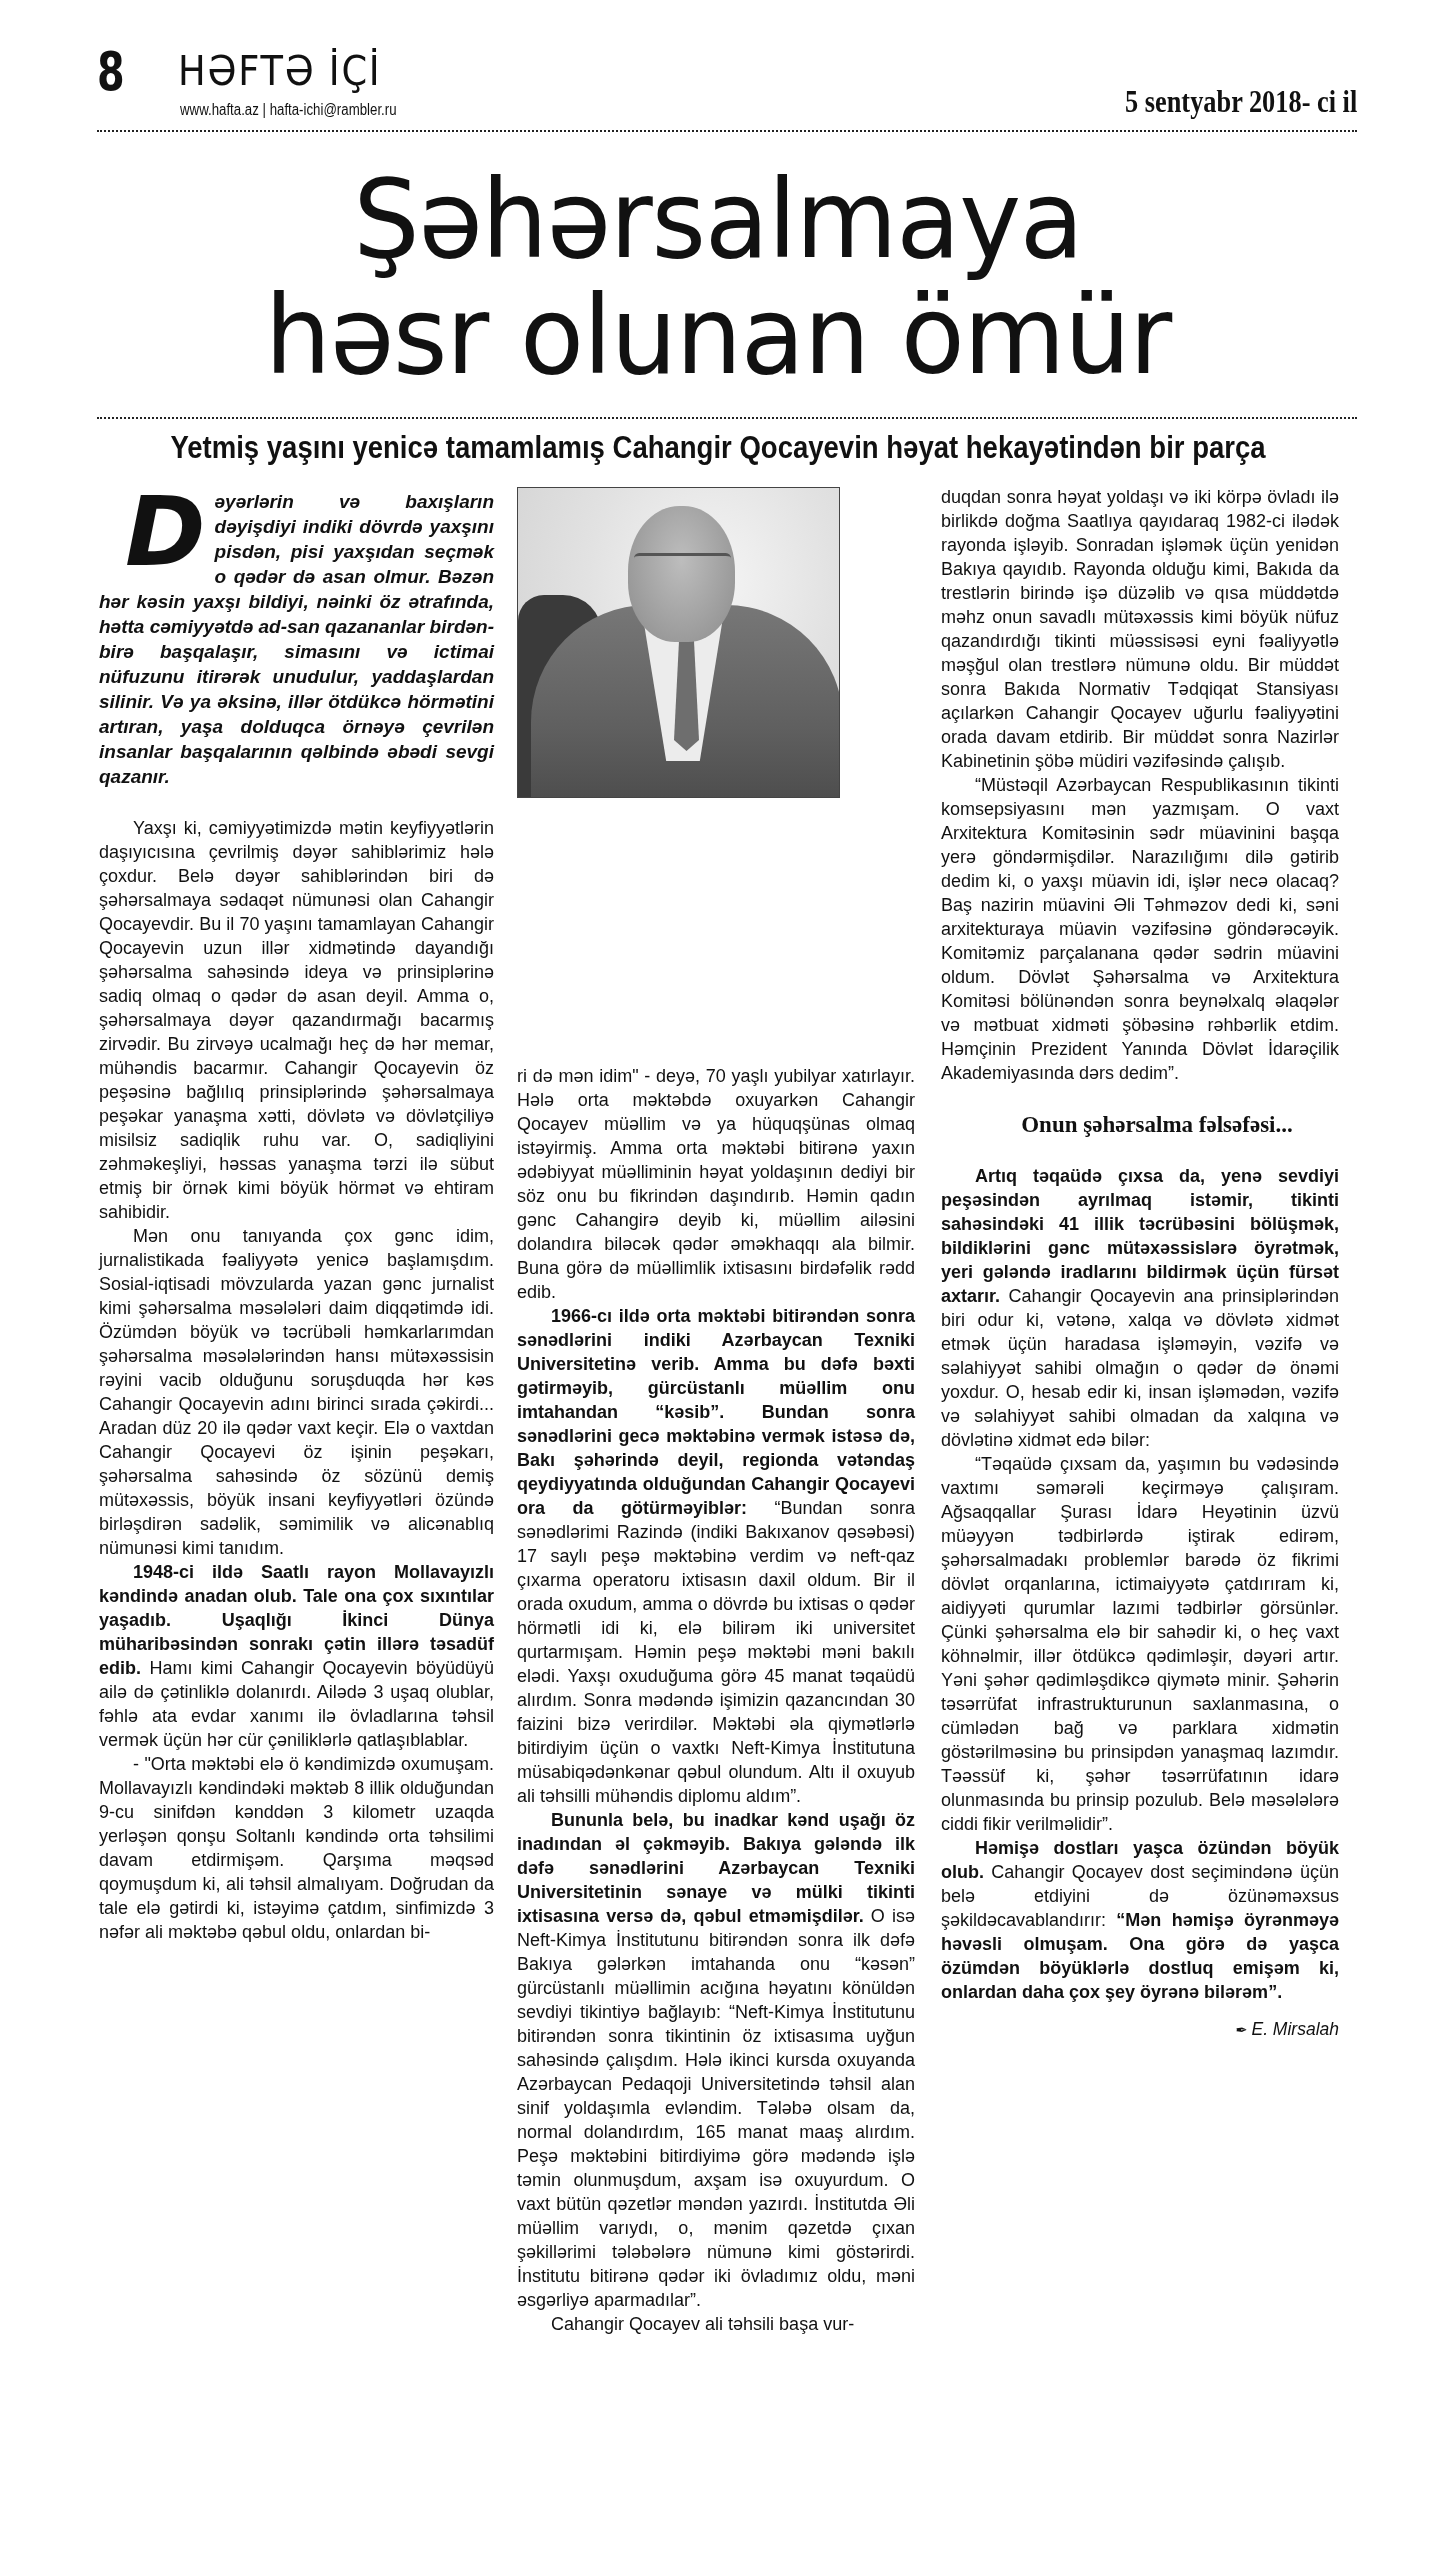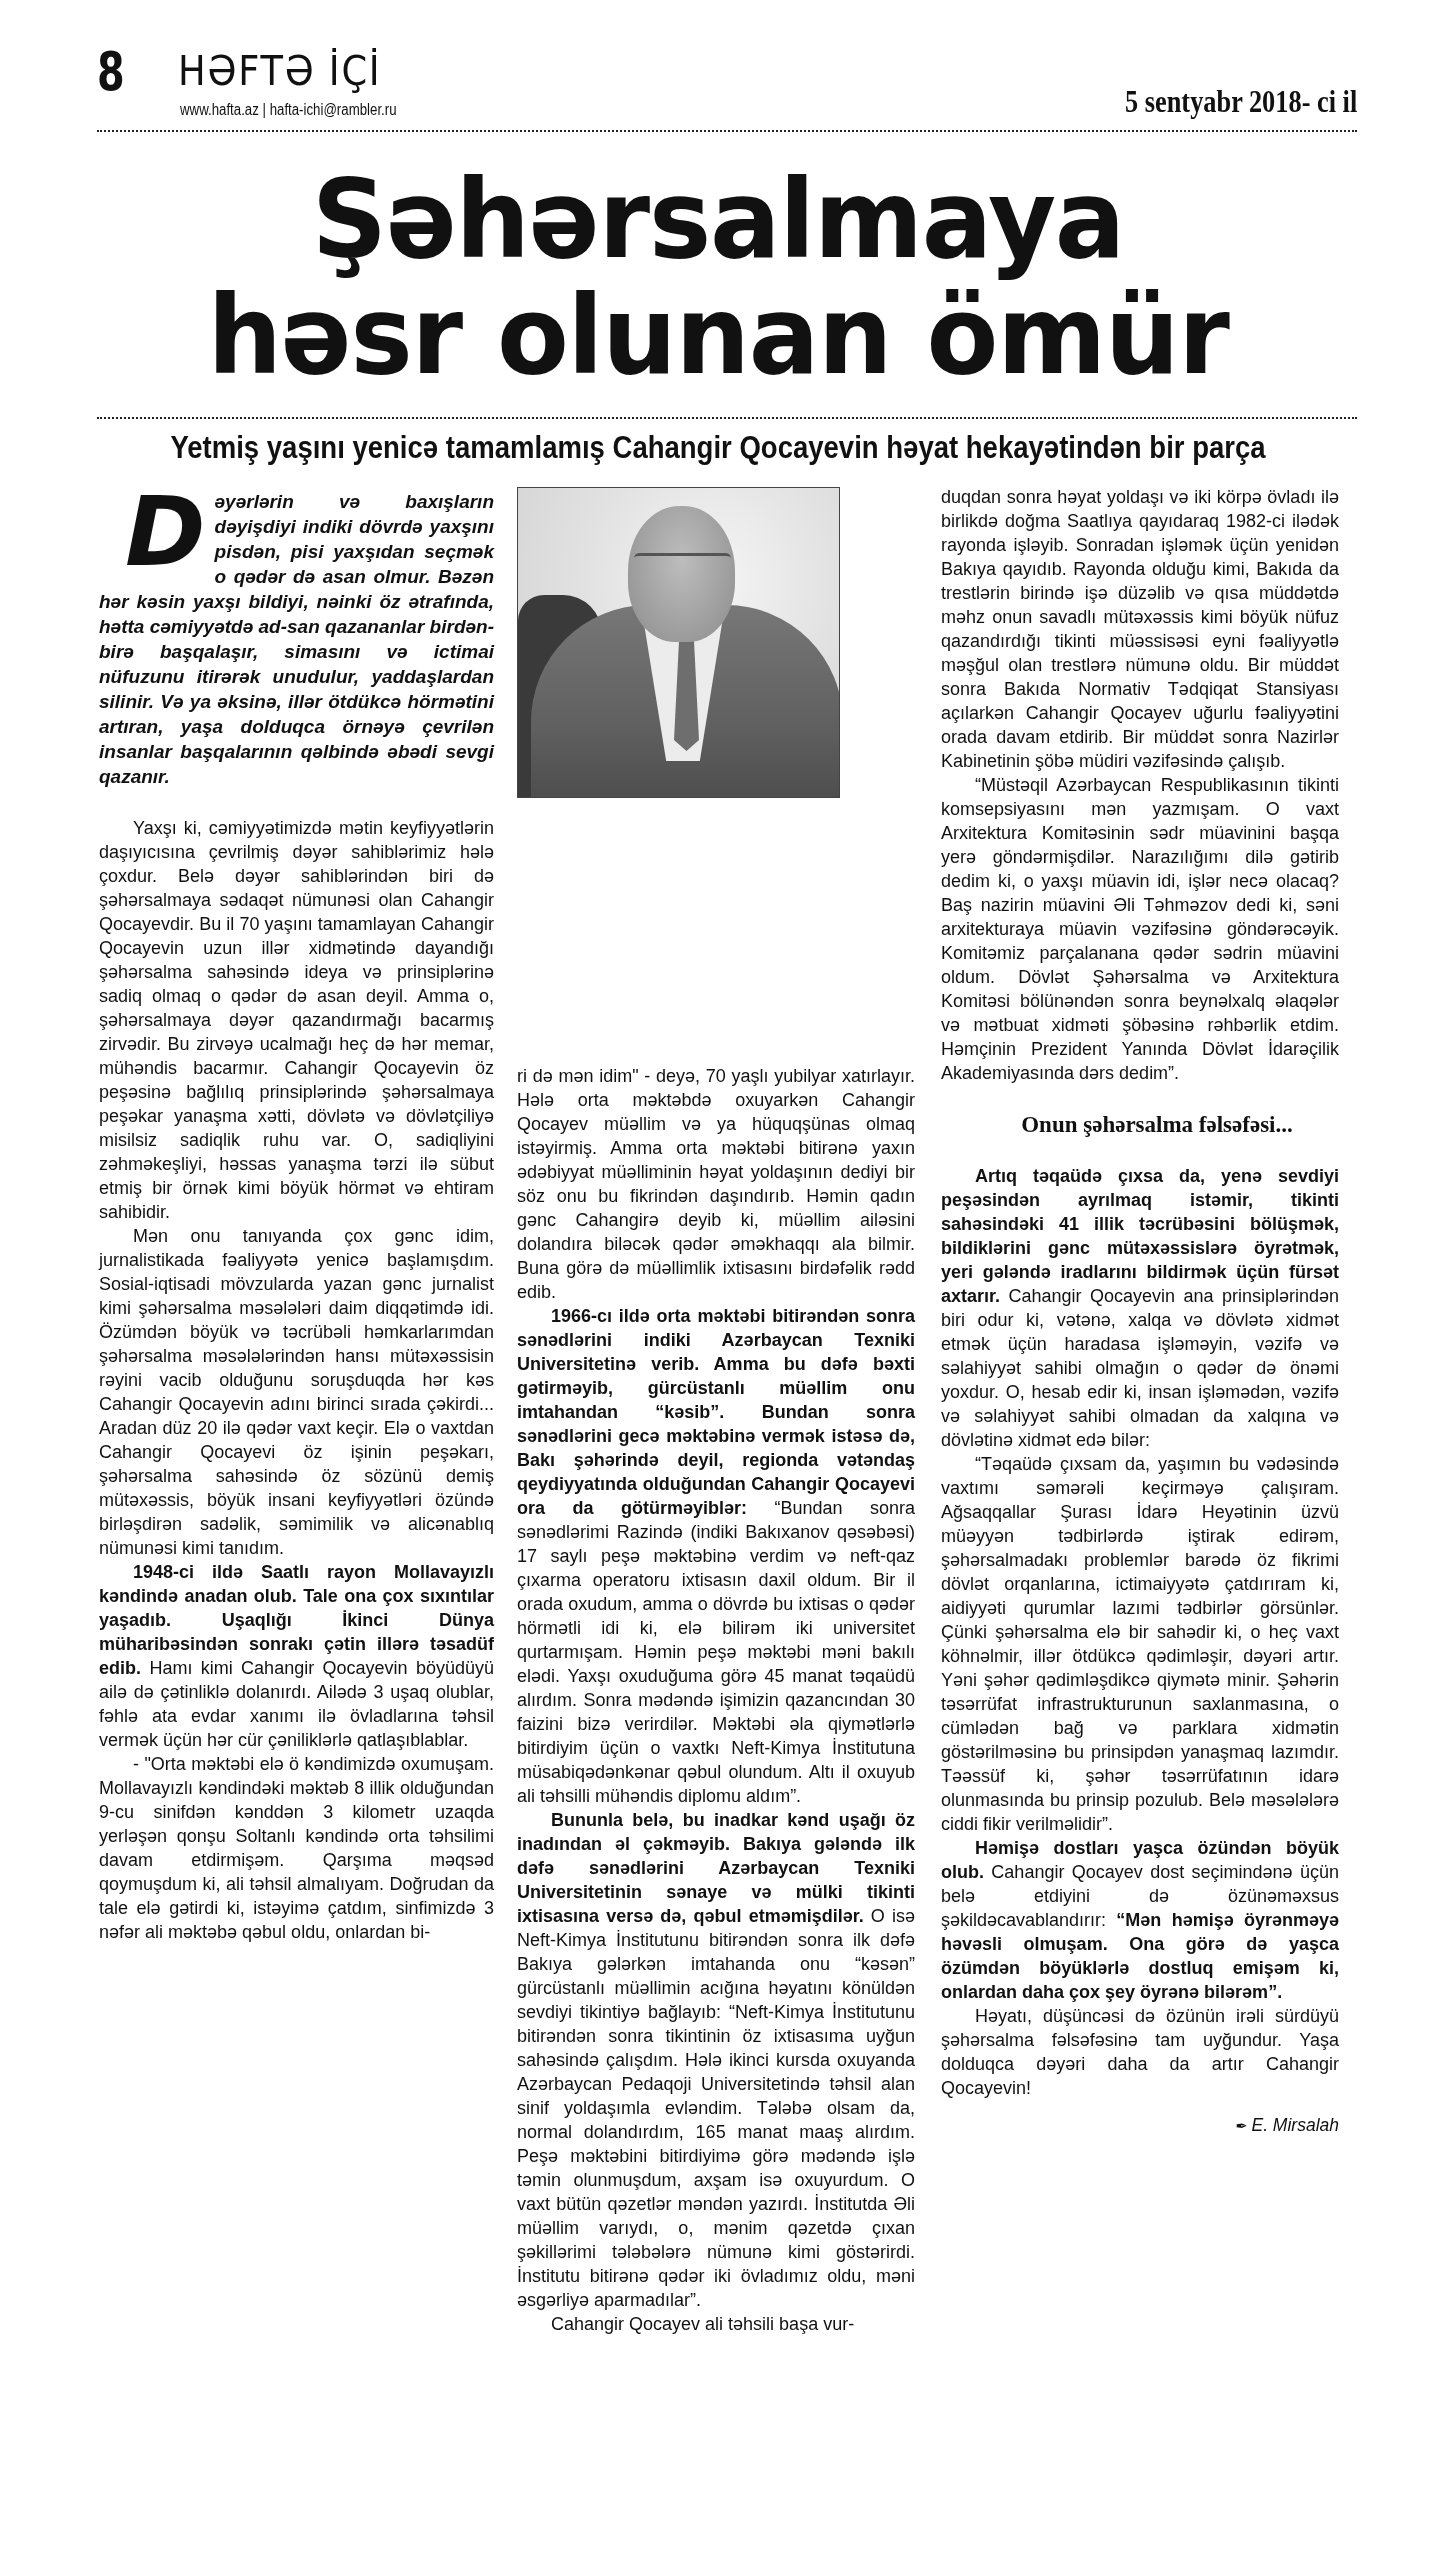--- a/index.html
+++ b/index.html
@@ -6,21 +6,21 @@
   html, body { width: 1436px; height: 2576px; background: #ffffff; overflow: hidden; }
   body { position: relative; color: #111; font-family: "Liberation Sans", sans-serif; }
 
   .masthead { position: absolute; left: 97px; top: 45px; width: 1260px; height: 78px; }
   .page-num { position: absolute; left: 0; top: 0; font-family: "DejaVu Sans", sans-serif; font-weight: bold; font-size: 53px; line-height: 53px; transform: scaleX(0.75); transform-origin: left; }
   .brand { position: absolute; left: 81px; top: 5.2px; font-family: "DejaVu Sans", sans-serif; font-size: 40px; line-height: 42px; letter-spacing: 1.9px; font-weight: normal; transform: scaleX(0.92); transform-origin: left; }
   .contacts { position: absolute; left: 83px; top: 56px; font-size: 15.6px; transform: scaleX(0.85); transform-origin: left; }
   .date { position: absolute; right: 0; top: 39px; font-family: "Liberation Serif", serif; font-weight: bold; font-size: 31px; transform: scaleX(0.85); transform-origin: right; }
   .rule { position: absolute; left: 97px; width: 1260px; height: 0; border-top: 2.6px dotted #222; }
 
-  .headline { position: absolute; left: 0; width: 1436px; top: 162px; text-align: center; font-family: "DejaVu Sans", sans-serif; font-weight: bold; font-size: 109px; line-height: 116px; letter-spacing: -1.3px; }
+  .headline { position: absolute; left: 0; width: 1436px; top: 162px; text-align: center; font-family: "DejaVu Sans", sans-serif; font-weight: normal; font-size: 109px; line-height: 116px; letter-spacing: -1.3px; }
   .headline span { display: block; transform: scaleX(0.96); }
   .subhead { position: absolute; left: 0; width: 1436px; top: 429px; text-align: center; font-size: 32px; line-height: 36px; transform: scaleX(0.86); }
 
   .col { position: absolute; font-size: 18px; line-height: 24px; text-align: justify; hyphens: manual; }
   .col p { text-indent: 34px; }
   .col p.noind { text-indent: 0; }
   .col b { font-weight: bold; }
   .col1 { left: 99px; top: 489px; width: 395px; }
   .col2 { left: 517px; top: 1064px; width: 398px; }
   .col3 { left: 941px; top: 485px; width: 398px; }
@@ -89,16 +89,15 @@
   <p>Cahangir Qocayev ali təhsili başa vur-</p>
 </div>
 
 <div class="col col3">
   <p class="noind">duqdan sonra həyat yoldaşı və iki körpə övladı ilə birlikdə doğma Saatlıya qayıdaraq 1982-ci ilədək rayonda işləyib. Sonradan işləmək üçün yenidən Bakıya qayıdıb. Rayonda olduğu kimi, Bakıda da trestlərin birində işə düzəlib və qısa müddətdə məhz onun savadlı mütəxəssis kimi böyük nüfuz qazandırdığı tikinti müəssisəsi eyni fəaliyyətlə məşğul olan trestlərə nümunə oldu. Bir müddət sonra Bakıda Normativ Tədqiqat Stansiyası açılarkən Cahangir Qocayev uğurlu fəaliyyətini orada davam etdirib. Bir müddət sonra Nazirlər Kabinetinin şöbə müdiri vəzifəsində çalışıb.</p>
   <p>“Müstəqil Azərbaycan Respublikasının tikinti komsepsiyasını mən yazmışam. O vaxt Arxitektura Komitəsinin sədr müavinini başqa yerə göndərmişdilər. Narazılığımı dilə gətirib dedim ki, o yaxşı müavin idi, işlər necə olacaq? Baş nazirin müavini Əli Təhməzov dedi ki, səni arxitekturaya müavin vəzifəsinə göndərəcəyik. Komitəmiz parçalanana qədər sədrin müavini oldum. Dövlət Şəhərsalma və Arxitektura Komitəsi bölünəndən sonra beynəlxalq əlaqələr və mətbuat xidməti şöbəsinə rəhbərlik etdim. Həmçinin Prezident Yanında Dövlət İdarəçilik Akademiyasında dərs dedim”.</p>
   <p class="section-head">Onun şəhərsalma fəlsəfəsi...</p>
   <p><b>Artıq təqaüdə çıxsa da, yenə sevdiyi peşəsindən ayrılmaq istəmir, tikinti sahəsindəki 41 illik təcrübəsini bölüşmək, bildiklərini gənc mütəxəssislərə öyrətmək, yeri gələndə iradlarını bildirmək üçün fürsət axtarır.</b><span> Cahangir Qocayevin ana prinsiplərindən biri odur ki, vətənə, xalqa və dövlətə xidmət etmək üçün haradasa işləməyin, vəzifə və səlahiyyət sahibi olmağın o qədər də önəmi yoxdur. O, hesab edir ki, insan işləmədən, vəzifə və səlahiyyət sahibi olmadan da xalqına və dövlətinə xidmət edə bilər:</span></p>
   <p>“Təqaüdə çıxsam da, yaşımın bu vədəsində vaxtımı səmərəli keçirməyə çalışıram. Ağsaqqallar Şurası İdarə Heyətinin üzvü müəyyən tədbirlərdə iştirak edirəm, şəhərsalmadakı problemlər barədə öz fikrimi dövlət orqanlarına, ictimaiyyətə çatdırıram ki, aidiyyəti qurumlar lazımi tədbirlər görsünlər. Çünki şəhərsalma elə bir sahədir ki, o heç vaxt köhnəlmir, illər ötdükcə qədimləşir, dəyəri artır. Yəni şəhər qədimləşdikcə qiymətə minir. Şəhərin təsərrüfat infrastrukturunun saxlanmasına, o cümlədən bağ və parklara xidmətin göstərilməsinə bu prinsipdən yanaşmaq lazımdır. Təəssüf ki, şəhər təsərrüfatının idarə olunmasında bu prinsip pozulub. Belə məsələlərə ciddi fikir verilməlidir”.</p>
   <p><b>Həmişə dostları yaşca özündən böyük olub.</b><span> Cahangir Qocayev dost seçimindənə üçün belə etdiyini də özünəməxsus şəkildəcavablandırır: </span><b>“Mən həmişə öyrənməyə həvəsli olmuşam. Ona görə də yaşca özümdən böyüklərlə dostluq emişəm ki, onlardan daha çox şey öyrənə bilərəm”.</b></p>
-  <p>Həyatı, düşüncəsi də özünün irəli sürdüyü şəhərsalma fəlsəfəsinə tam uyğundur. Yaşa dolduqca dəyəri daha da artır Cahangir Qocayevin!</p>
   <p class="byline"><span class="pen">✒</span><span>E. Mirsalah</span></p>
 </div>
 
 
 </body></html>

